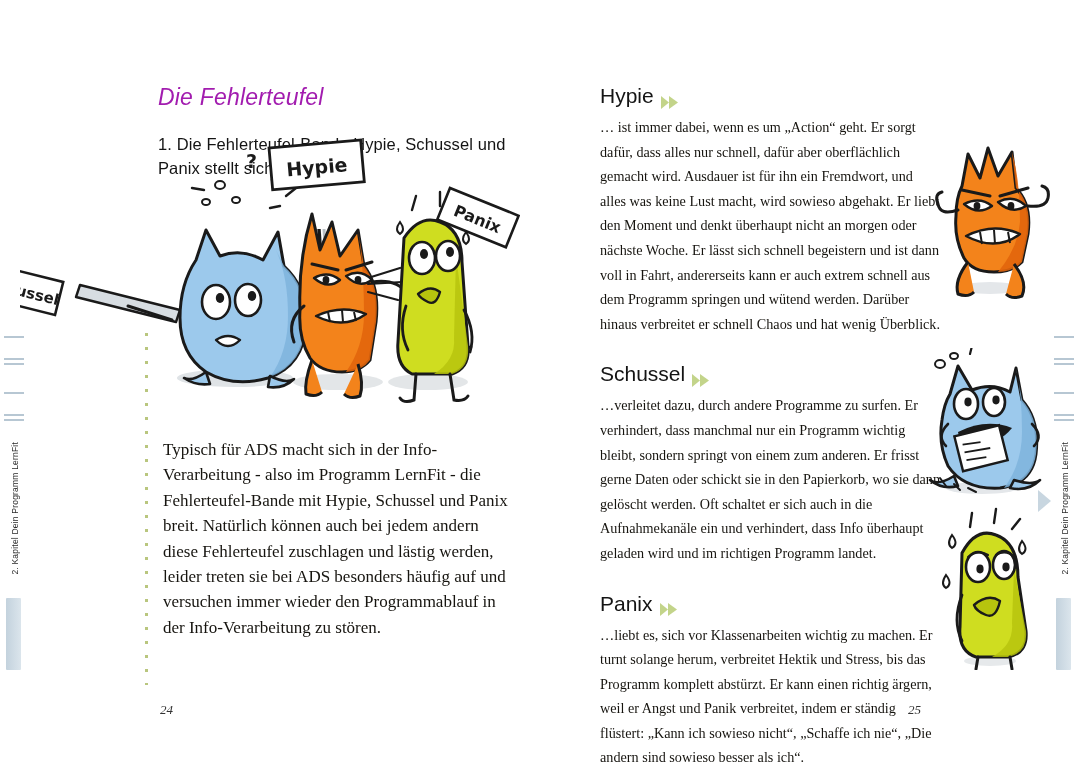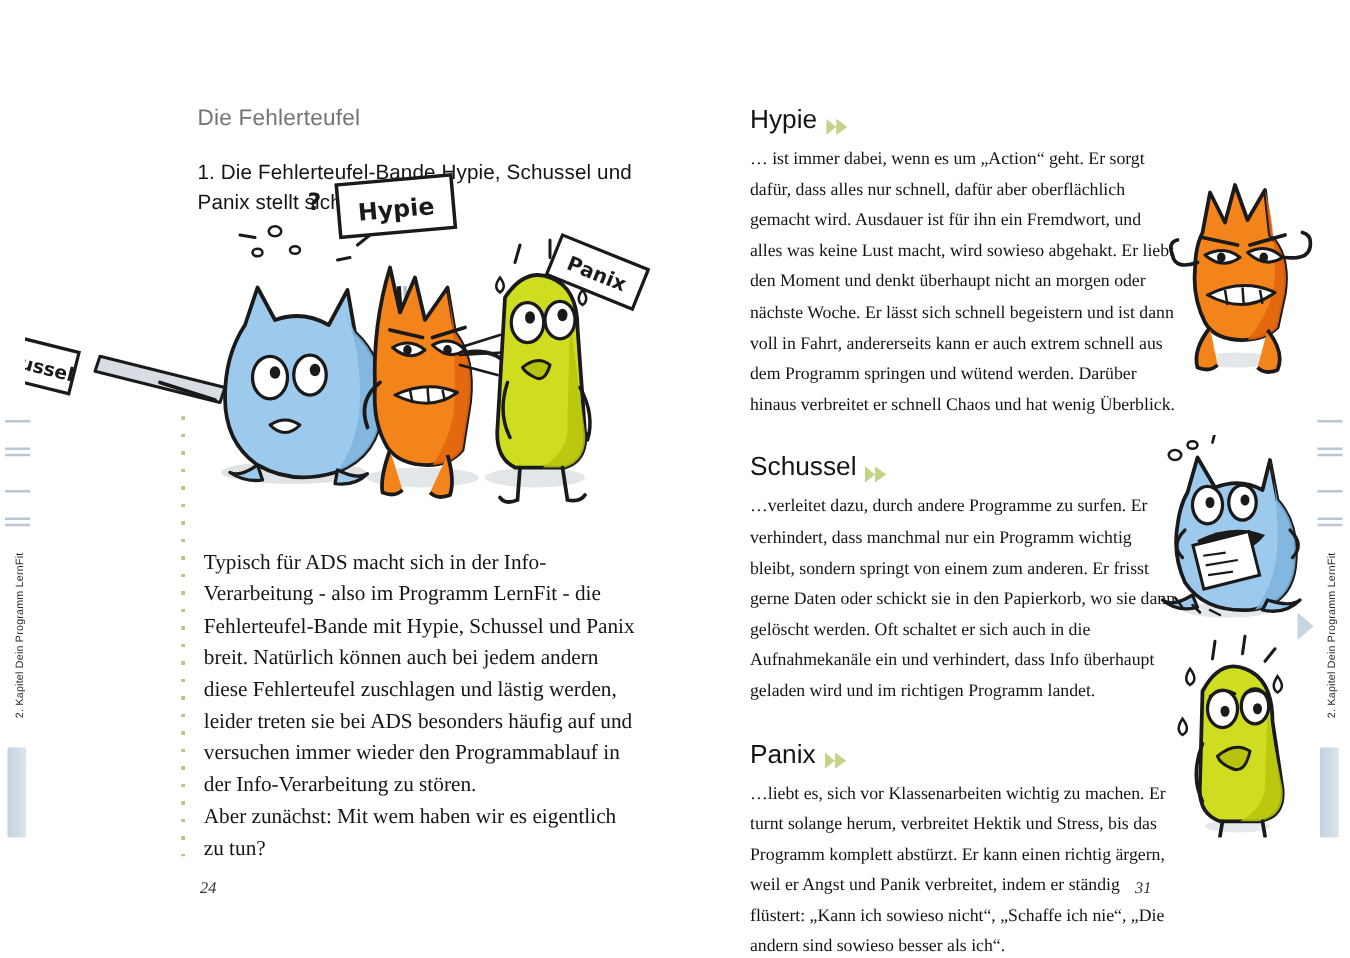--- a/index.html
+++ b/index.html
@@ -32,21 +32,21 @@
   .tab-bar{position:absolute;left:4px;top:268px;width:15px;height:72px;
     background:linear-gradient(to right,#c3d2dd,#dbe5ec);border-radius:1px;}
   .tab-chevron{position:absolute;left:-14px;top:160px;width:0;height:0;
     border-top:11px solid transparent;border-bottom:11px solid transparent;
     border-left:13px solid #c8d6e0;}
 
   
   .left-col{position:absolute;left:158px;top:84px;width:350px;}
   h1.title{
     font-family:"Liberation Sans",sans-serif;font-weight:400;
-    font-size:18px;margin:0 0 22px 0;color:#737373;letter-spacing:.2px;
+    font-size:23px;margin:0 0 22px 0;color:#a21caf;letter-spacing:.2px;font-style:italic;
   }
   h2.sub{
     font-family:"Liberation Sans",sans-serif;font-weight:400;
     font-size:16.5px;line-height:1.45;margin:0;color:#141414;letter-spacing:.1px;
   }
 
   .illus{position:absolute;left:20px;top:110px;width:500px;height:310px;}
 
   .dotline{position:absolute;left:145px;top:333px;width:3px;height:352px;
     background-image:repeating-linear-gradient(to bottom,#b9c67e 0 3px,transparent 3px 14px);}
@@ -222,21 +222,20 @@
         <path d="M446 122 q-6 8 0 12 q6 -4 0 -12z" fill="#ffffff" stroke="#1a1a1a" stroke-width="2"></path>
         <path d="M392 100 l4 -14 M420 96 l0 -14" stroke="#1a1a1a" stroke-width="2.4" stroke-linecap="round"></path>
       </g>
     </svg>
   </div>
 
   <div class="dotline"></div>
 
   <div class="body-left">
     <p>Typisch für ADS macht sich in der Info-Verarbeitung - also im Programm LernFit - die Fehlerteufel-Bande mit Hypie, Schussel und Panix breit. Natürlich können auch bei jedem andern diese Fehlerteufel zuschlagen und lästig werden, leider treten sie bei ADS besonders häufig auf und versuchen immer wieder den Programmablauf in der Info-Verarbeitung zu stören.</p>
-    <p>Aber zunächst: Mit wem haben wir es eigentlich zu tun?</p>
   </div>
 
   <div class="pageno l">24</div>
 
   <div class="right-col">
 
     <div class="sect hypie">
       <h3>
         <span>Hypie</span>
         <span class="chev">
@@ -338,15 +337,15 @@
       <ellipse cx="76" cy="62" rx="3.6" ry="4.4" fill="#1a1a1a"></ellipse>
       <path d="M38 52 q10 -8 20 -2 M66 50 q10 -6 18 2" stroke="#1a1a1a" stroke-width="2.2" fill="none" stroke-linecap="round"></path>
       <path d="M44 100 q14 -12 26 -4 q-4 18 -14 14 q-10 -4 -12 -10z" fill="#B7C40E" stroke="#1a1a1a" stroke-width="2.4" stroke-linejoin="round"></path>
       <path d="M22 30 q-6 9 0 13 q7 -4 0 -13z" fill="#ffffff" stroke="#1a1a1a" stroke-width="2"></path>
       <path d="M92 36 q-6 9 0 13 q7 -4 0 -13z" fill="#ffffff" stroke="#1a1a1a" stroke-width="2"></path>
       <path d="M16 70 q-6 9 0 13 q7 -4 0 -13z" fill="#ffffff" stroke="#1a1a1a" stroke-width="2"></path>
       <path d="M40 22 l2 -14 M64 18 l2 -14 M82 24 l8 -10" stroke="#1a1a1a" stroke-width="2.4" stroke-linecap="round"></path>
     </svg>
   </div>
 
-  <div class="pageno r">31</div>
+  <div class="pageno r">25</div>
 
 </div>
 
 </body></html>

